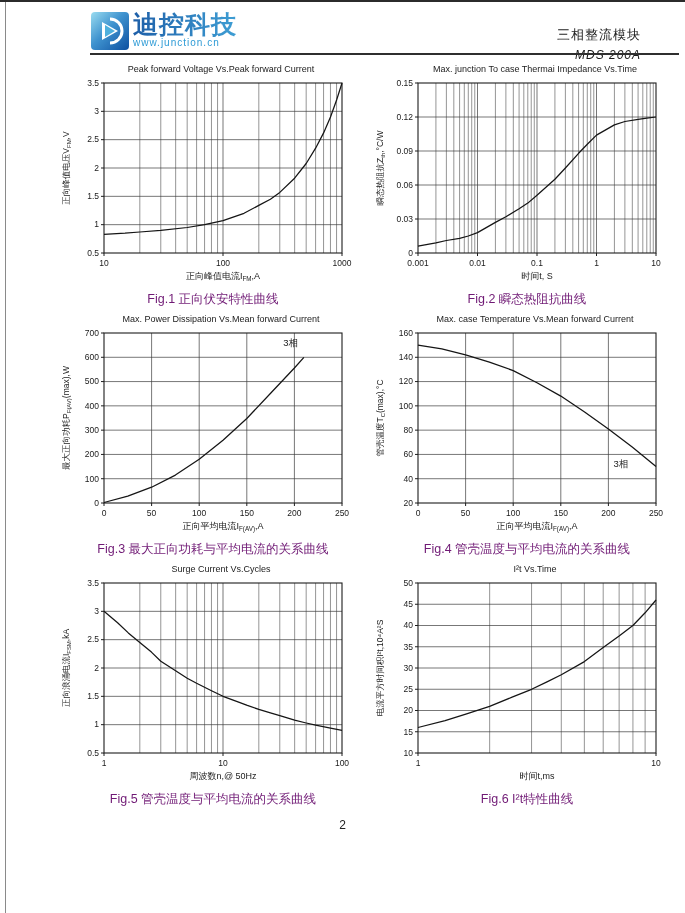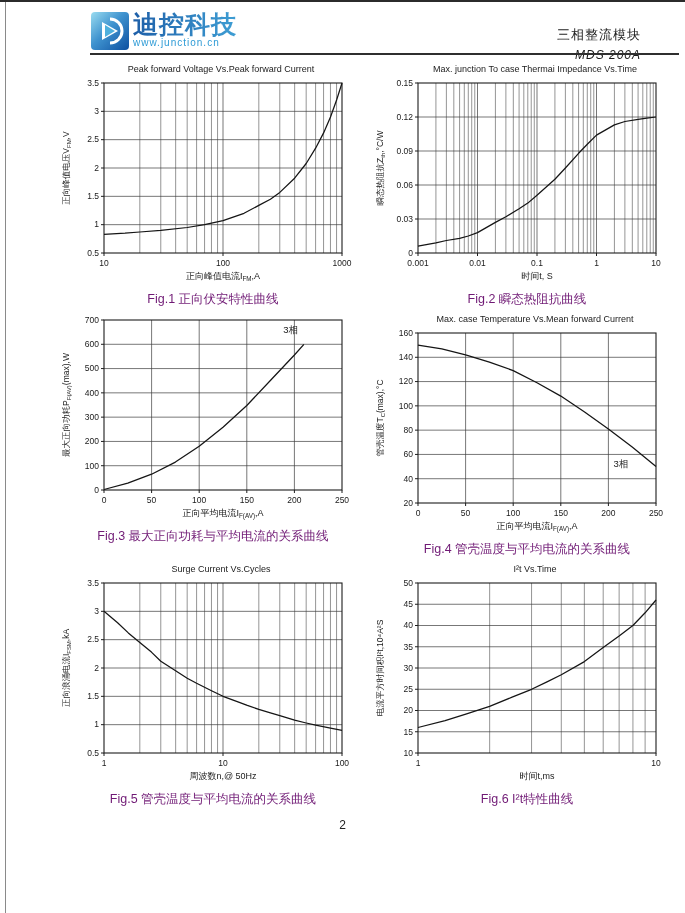--- a/index.html
+++ b/index.html
@@ -191,20 +191,21 @@
           <text x="224.5" y="189" text-anchor="middle" font-size="8.5" fill="#1a1a1a">1</text>
           <line x1="284" y1="176" x2="284" y2="179" stroke="#1d1d1d" stroke-width="1"></line>
           <text x="284" y="189" text-anchor="middle" font-size="8.5" fill="#1a1a1a">10</text>
           <text x="165" y="202" text-anchor="middle" font-size="9" fill="#1a1a1a"><tspan>时间t, S</tspan></text>
           <text transform="translate(11,91) rotate(-90)" text-anchor="middle" font-size="8.5" fill="#1a1a1a"><tspan>瞬态热阻抗Z</tspan><tspan dy="2.2" font-size="70%">th</tspan><tspan dy="-2.2">,°C/W</tspan></text>
           <path d="M46.0 169.2 L63.9 165.8 L74.4 163.5 L87.6 161.3 L96.3 159.0 L105.5 155.6 L123.4 145.4 L133.9 139.7 L147.1 131.8 L155.8 126.1 L165.0 118.2 L182.9 102.3 L193.4 91.0 L206.6 76.3 L215.3 67.2 L224.5 58.1 L242.4 47.9 L252.9 44.5 L266.1 42.3 L274.8 41.1 L284.0 40.0" fill="none" stroke="#151515" stroke-width="1.25" stroke-linejoin="round"></path>
         </svg>
       <figcaption class="ccap">Fig.2 瞬态热阻抗曲线</figcaption>
     </figure>
     <figure class="cell">
+      <div class="ctitle">Max. Power Dissipation Vs.Mean forward Current</div>
       <svg class="chart" width="300" height="212">
           <line x1="93.6" y1="6" x2="93.6" y2="176" stroke="#3c3c3c" stroke-width="0.7"></line>
           <line x1="141.2" y1="6" x2="141.2" y2="176" stroke="#3c3c3c" stroke-width="0.7"></line>
           <line x1="188.79999999999998" y1="6" x2="188.79999999999998" y2="176" stroke="#3c3c3c" stroke-width="0.7"></line>
           <line x1="236.4" y1="6" x2="236.4" y2="176" stroke="#3c3c3c" stroke-width="0.7"></line>
           <line x1="46" y1="151.71428571428572" x2="284" y2="151.71428571428572" stroke="#3c3c3c" stroke-width="0.7"></line>
           <line x1="46" y1="127.42857142857143" x2="284" y2="127.42857142857143" stroke="#3c3c3c" stroke-width="0.7"></line>
           <line x1="46" y1="103.14285714285715" x2="284" y2="103.14285714285715" stroke="#3c3c3c" stroke-width="0.7"></line>
           <line x1="46" y1="78.85714285714286" x2="284" y2="78.85714285714286" stroke="#3c3c3c" stroke-width="0.7"></line>
           <line x1="46" y1="54.57142857142857" x2="284" y2="54.57142857142857" stroke="#3c3c3c" stroke-width="0.7"></line>

